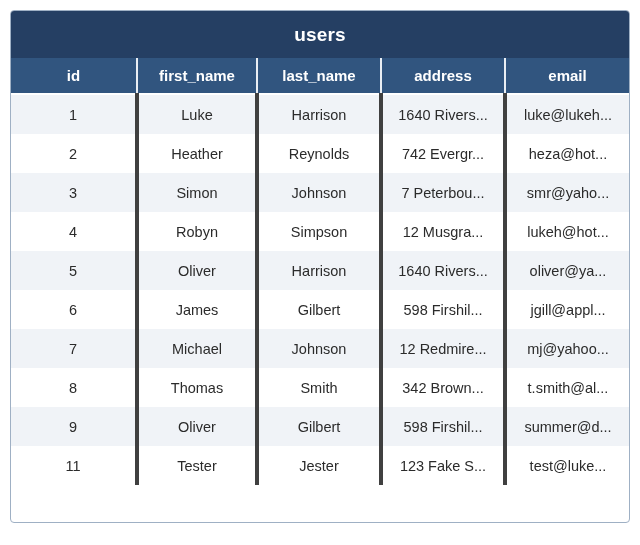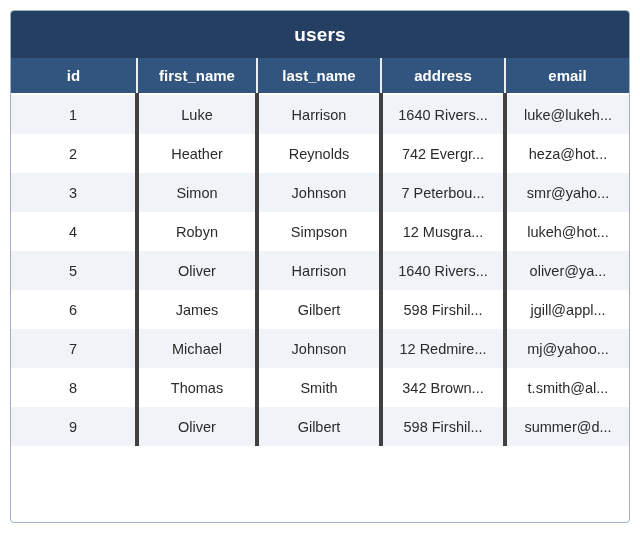--- a/index.html
+++ b/index.html
@@ -160,15 +160,22 @@
           <td>342 Brown...</td>
           <td>t.smith@al...</td>
         </tr>
         <tr>
           <td>9</td>
           <td>Oliver</td>
           <td>Gilbert</td>
           <td>598 Firshil...</td>
           <td>summer@d...</td>
         </tr>
+        <tr>
+          <td>11</td>
+          <td>Tester</td>
+          <td>Jester</td>
+          <td>123 Fake S...</td>
+          <td>test@luke...</td>
+        </tr>
       </tbody>
   </table>
 </div>
 
 </body></html>

